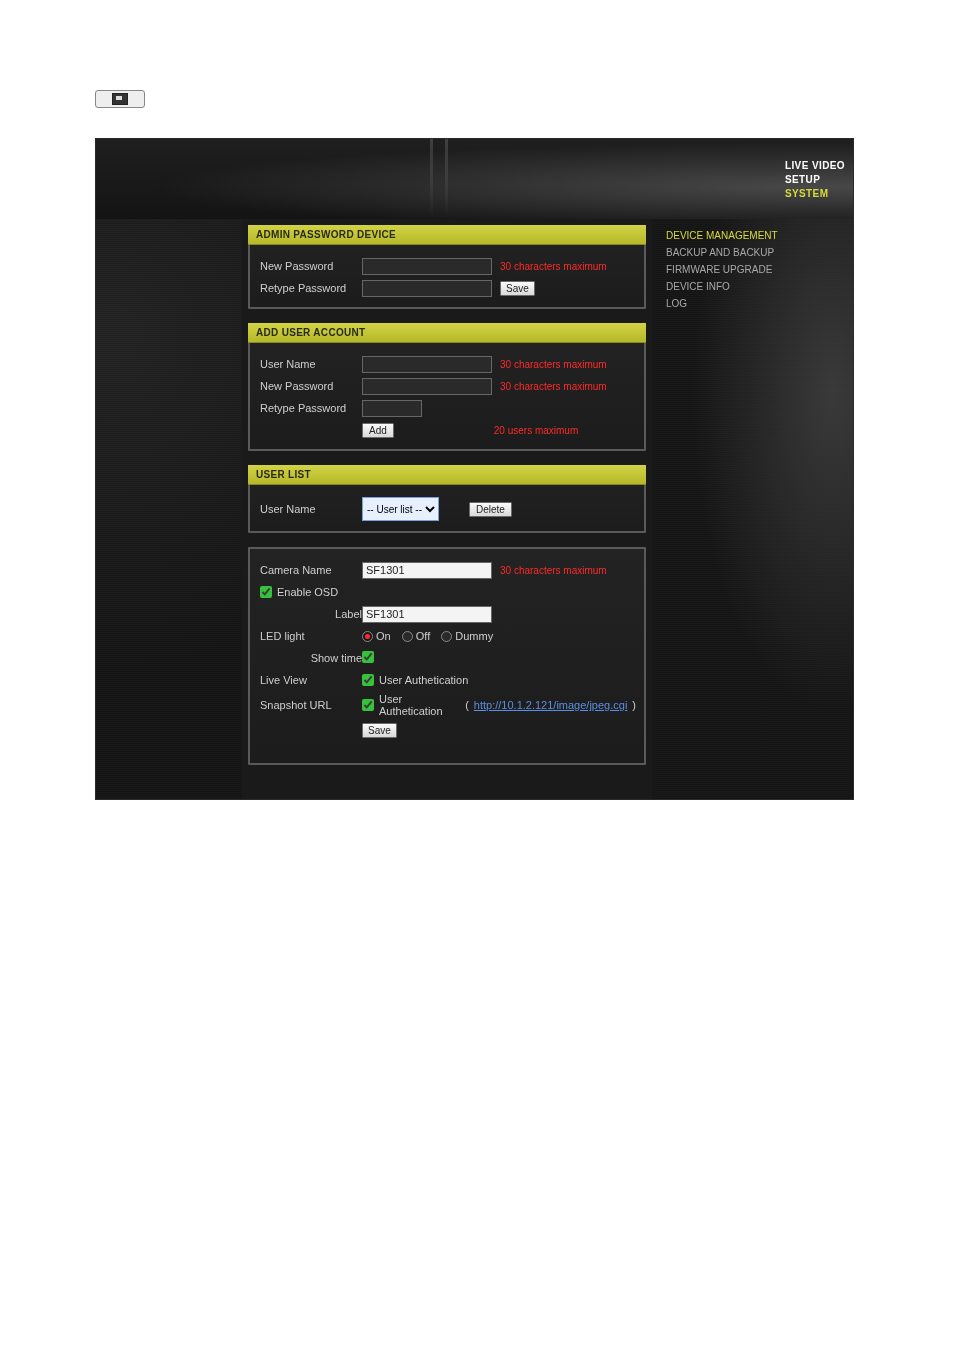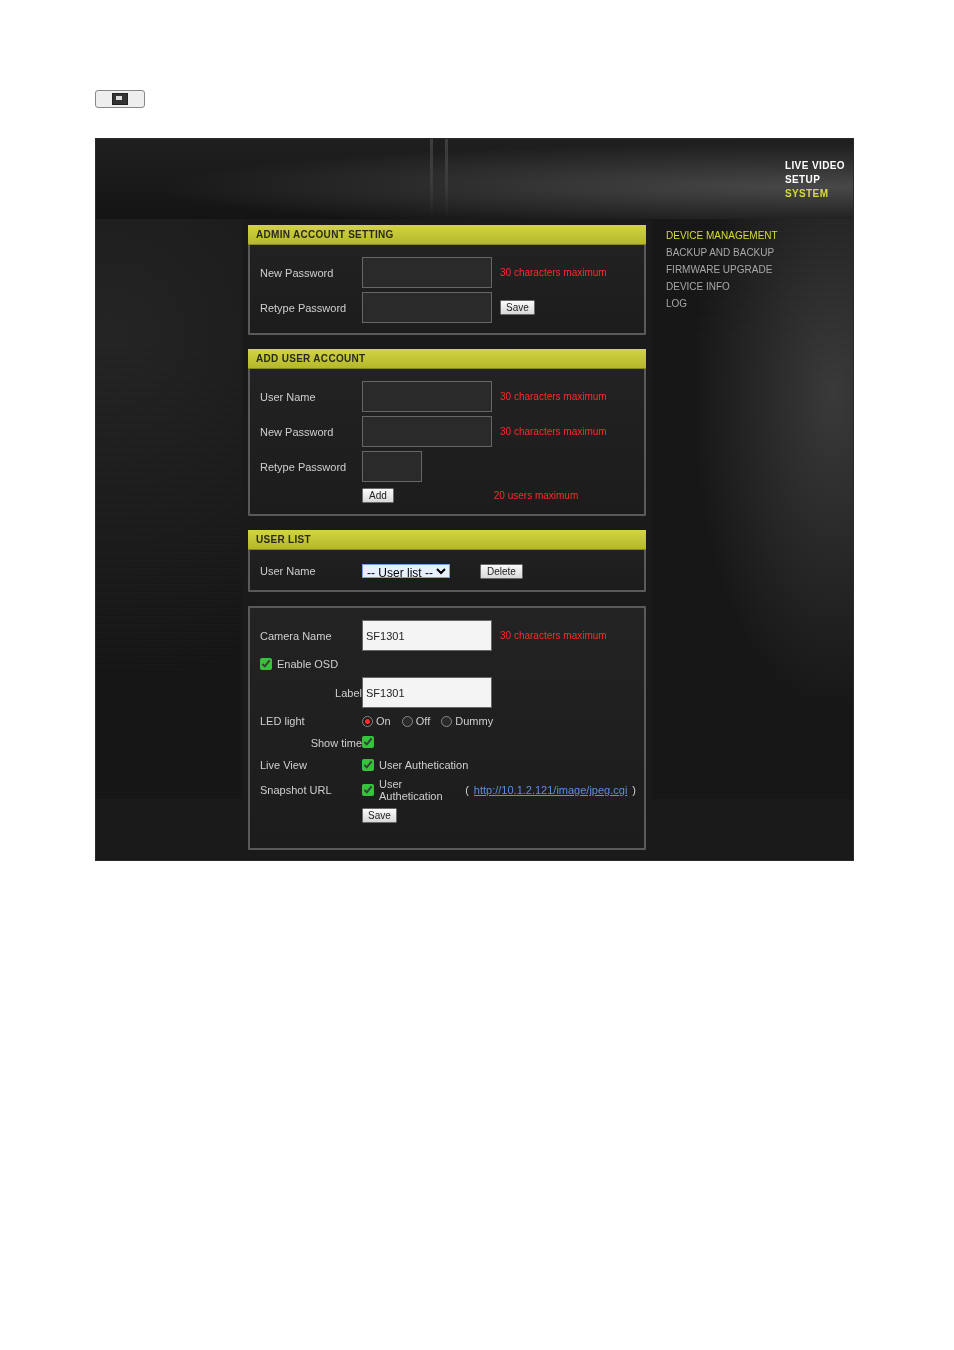--- a/index.html
+++ b/index.html
@@ -161,33 +161,33 @@
     color:#ff2a2a;
     font-size:10px;
     margin-left:8px;
     white-space:nowrap;
   }
   input[type=text], input[type=password] {
     width:130px;
     background:#2a2a2a;
     border:1px solid #666;
     color:#e0e0e0;
-    height:31px;
+    height:17px;
     font-size:11px;
     padding:0 3px;
   }
   .val-light {
     background:#f4f4f4 !important;
     color:#222 !important;
   }
   select {
     background:#e7f0ff;
     border:1px solid #7a9fe0;
-    font-size:12px;
-    height:14px;
+    font-size:10px;
+    height:24px;
   }
   .btn {
     background:linear-gradient(#fbfbfb,#d9d9d9);
     border:1px solid #6a6a6a;
     color:#222;
     font-size:10px;
     padding:1px 6px;
     cursor:pointer;
     border-radius:1px;
   }
@@ -237,21 +237,21 @@
         <a href="#" class="active">SYSTEM</a>
       </div>
     </div>
 
     <div class="body-area">
       <div class="left-gutter"></div>
 
       <div class="main-col">
 
         <div class="panel">
-          <div class="panel-head">ADMIN ACCOUNT SETTING</div>
+          <div class="panel-head">ADMIN PASSWORD DEVICE</div>
           <div class="row" style="margin-top:8px;">
             <div class="lbl">New Password</div>
             <div class="field"><input type="password" style=""></div>
             <div class="hint">30 characters maximum</div>
           </div>
           <div class="row">
             <div class="lbl">Retype Password</div>
             <div class="field"><input type="password" style=""></div>
             <div style="margin-left:8px;"><button class="btn save">Save</button></div>
           </div>

